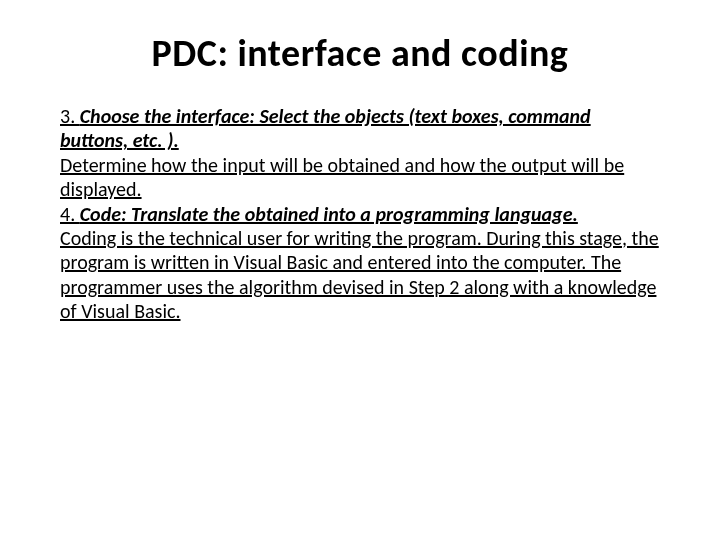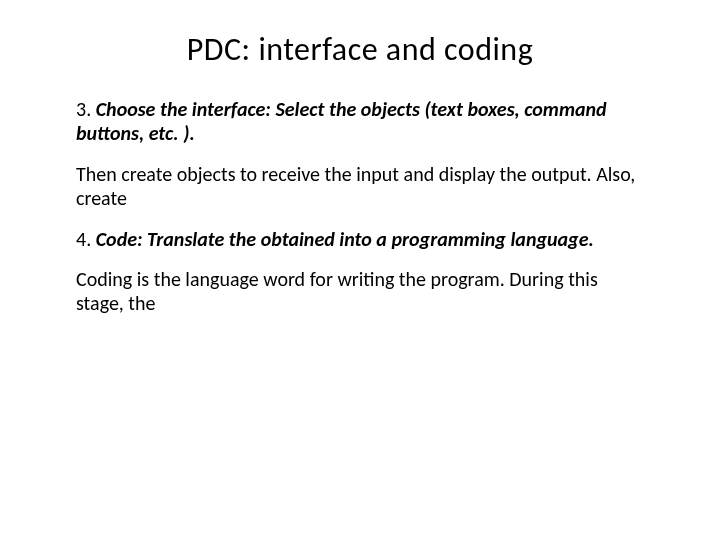--- a/index.html
+++ b/index.html
@@ -9,41 +9,43 @@
     }
     body {
       width: 720px;
       height: 540px;
       background: #ffffff;
       font-family: Calibri, "Segoe UI", Arial, sans-serif;
       padding: 30px 60px 40px 60px;
       color: #000000;
     }
     .title {
-      font-size: 32px;
-      font-weight: 400;
+      font-size: 38px;
+      font-weight: 700;
       text-align: center;
       margin-bottom: 28px;
       letter-spacing: 0.5px;
     }
     .body-text {
       font-size: 20px;
       line-height: 1.22;
     }
     .bold {
       font-weight: 700;
       font-style: italic;
     }
     .body-text p {
-      margin: 16px;
+      margin: 0;
+      text-decoration: underline;
     }
   </style>
 </head>
 <body>
 
 <h1 class="title">PDC: interface and coding</h1>
 
 <div class="body-text">
   <p><span>3. </span><span class="bold">Choose the interface: Select the objects (text boxes, command buttons, etc. ).</span></p>
-  <p>Then create objects to receive the input and display the output. Also, create</p>
+  <p>Determine how the input will be obtained and how the output will be displayed.</p>
   <p><span>4. </span><span class="bold">Code: Translate the obtained into a programming language.</span></p>
-  <p>Coding is the language word for writing the program. During this stage, the</p>
+  <p>Coding is the technical user for writing the program. During this stage, the</p>
+  <p>program is written in Visual Basic and entered into the computer. The programmer uses the algorithm devised in Step 2 along with a knowledge of Visual Basic.</p>
 </div>
 
 </body></html>

